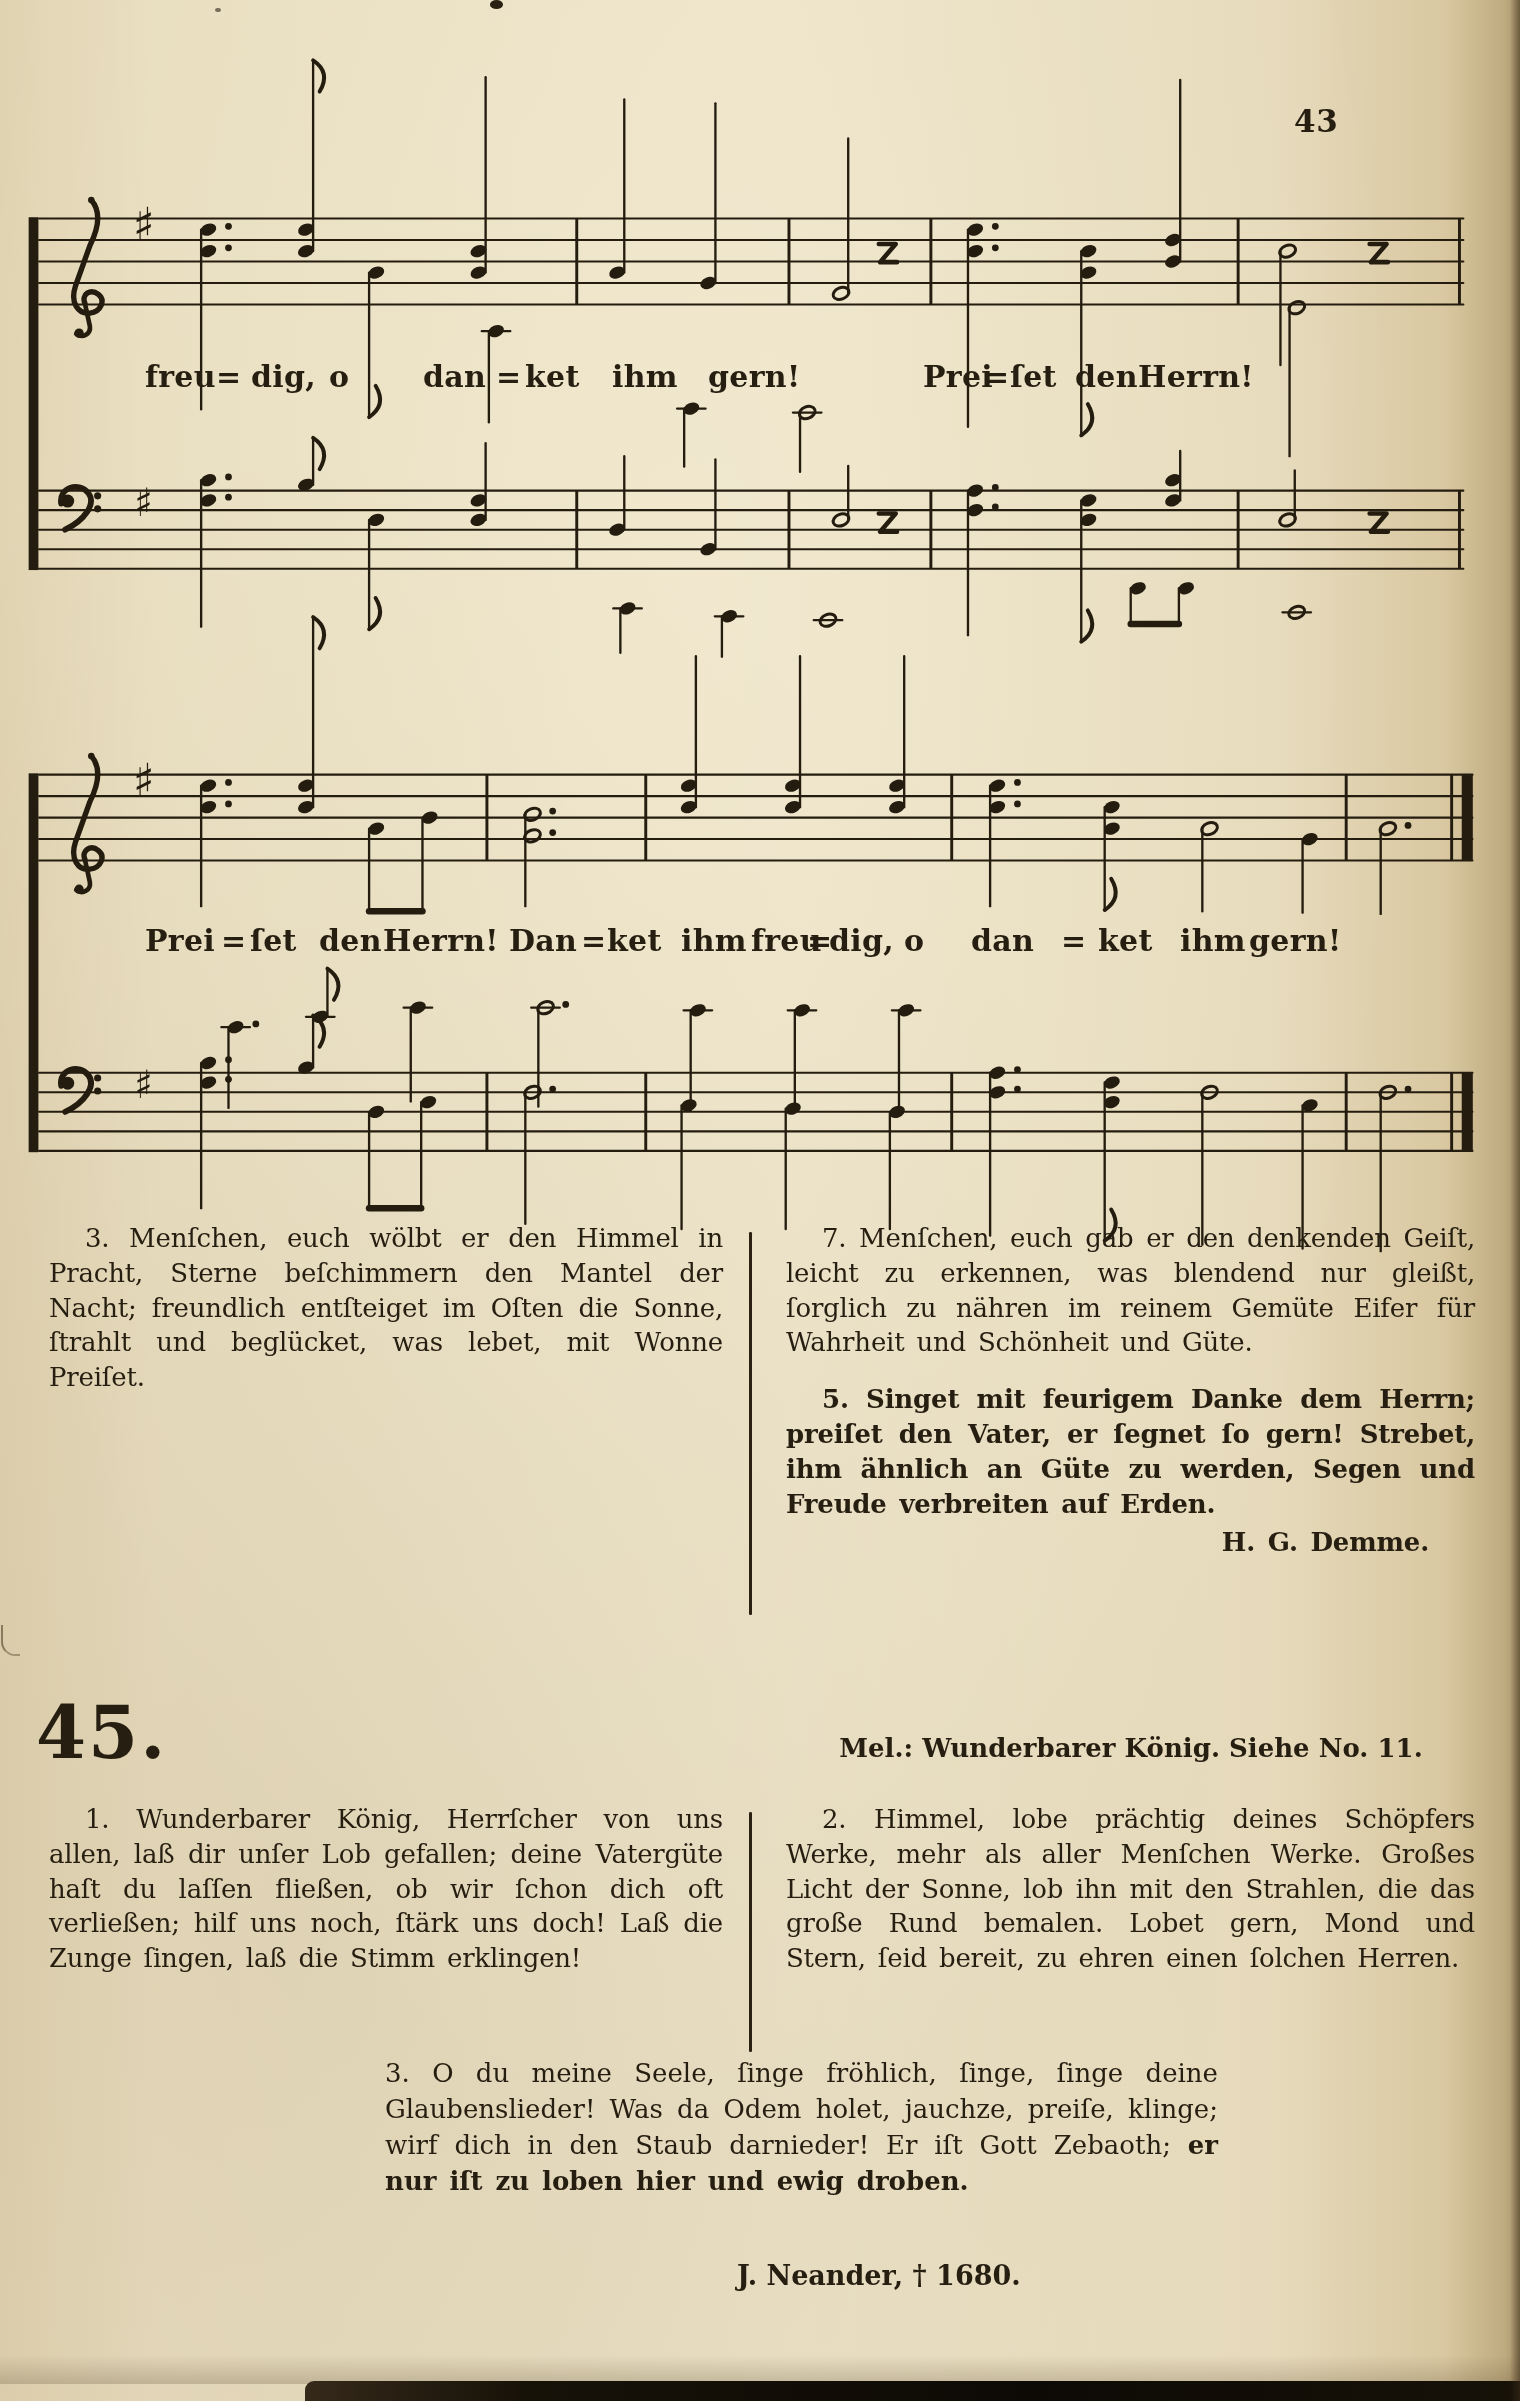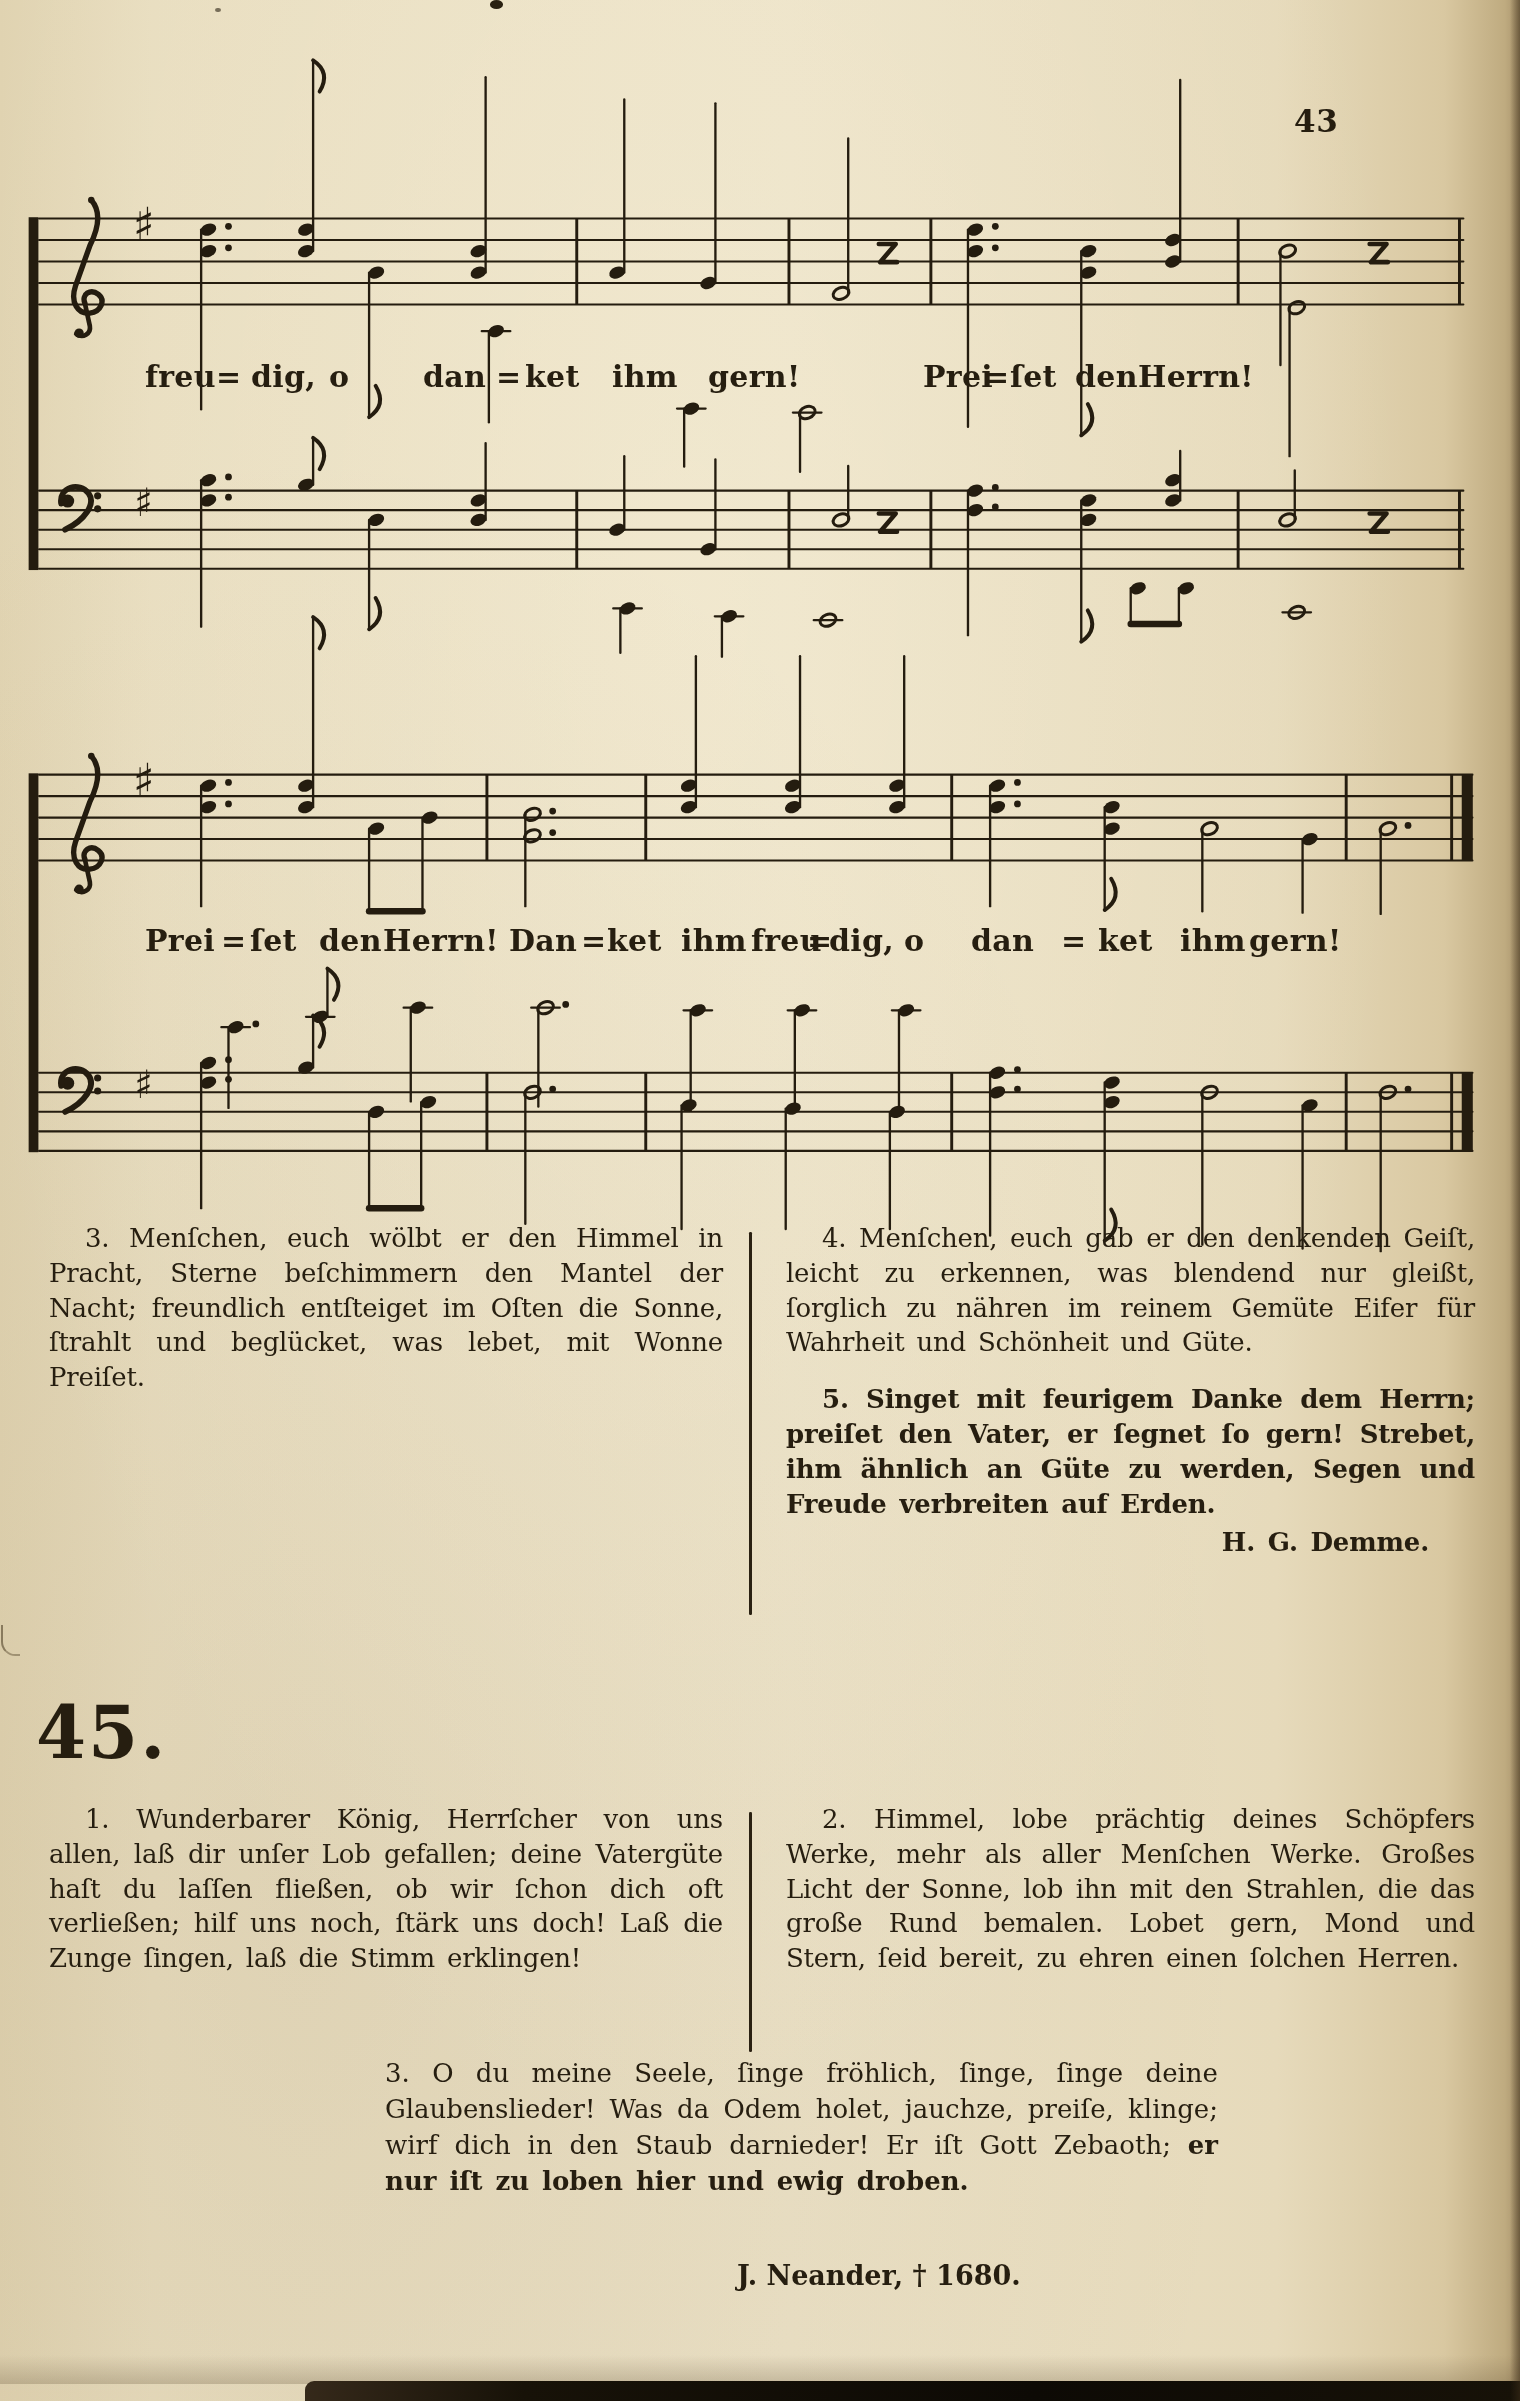--- a/index.html
+++ b/index.html
@@ -493,26 +493,27 @@
       <span class="lyric" style="left: 1098px; top: 923px;">ket</span>
       <span class="lyric" style="left: 1180px; top: 923px;">ihm</span>
       <span class="lyric" style="left: 1249px; top: 923px;">gern!</span>
     </div>
 
   <div class="verse" style="left:49px; top:1221px; width:674px;">
     <p>3. Menſchen, euch wölbt er den Himmel in Pracht, Sterne beſchimmern den Mantel der Nacht; freundlich entſteiget im Oſten die Sonne, ſtrahlt und beglücket, was lebet, mit Wonne Preiſet.</p>
   </div>
   <div class="divider" style="left:749px; top:1232px; height:383px;"></div>
   <div class="verse" style="left:786px; top:1221px; width:689px;">
-    <p>4. Menſchen, euch gab er den denkenden Geiſt, leicht zu erkennen, was blendend nur gleißt, ſorglich zu nähren im reinem Gemüte Eifer für Wahrheit und Schönheit und Güte.</p>
+    <p>7. Menſchen, euch gab er den denkenden Geiſt, leicht zu erkennen, was blendend nur gleißt, ſorglich zu nähren im reinem Gemüte Eifer für Wahrheit und Schönheit und Güte.</p>
     <p style="margin-bottom:3px;font-weight:bold;">5. Singet mit feurigem Danke dem Herrn; preiſet den Vater, er ſegnet ſo gern! Strebet, ihm ähnlich an Güte zu werden, Segen und Freude verbreiten auf Erden.</p>
     <p class="attr">H. G. Demme.</p>
   </div>
 
   <div class="hymn-no" style="left:36px; top:1690px;">45.</div>
+  <div class="mel" style="left:786px; top:1733px; width:690px;">Mel.: Wunderbarer König.  Siehe No. 11.</div>
 
   <div class="verse" style="left:49px; top:1802px; width:674px;">
     <p>1. Wunderbarer König, Herrſcher von uns allen, laß dir unſer Lob gefallen; deine Vatergüte haſt du laſſen fließen, ob wir ſchon dich oft verließen; hilf uns noch, ſtärk uns doch! Laß die Zunge ſingen, laß die Stimm erklingen!</p>
   </div>
   <div class="divider" style="left:749px; top:1812px; height:240px;"></div>
   <div class="verse" style="left:786px; top:1802px; width:689px;">
     <p>2. Himmel, lobe prächtig deines Schöpfers Werke, mehr als aller Menſchen Werke. Großes Licht der Sonne, lob ihn mit den Strahlen, die das große Rund bemalen. Lobet gern, Mond und Stern, ſeid bereit, zu ehren einen ſolchen Herren.</p>
   </div>
 
   <div class="v3block" style="left:385px; top:2056px; width:833px;">

